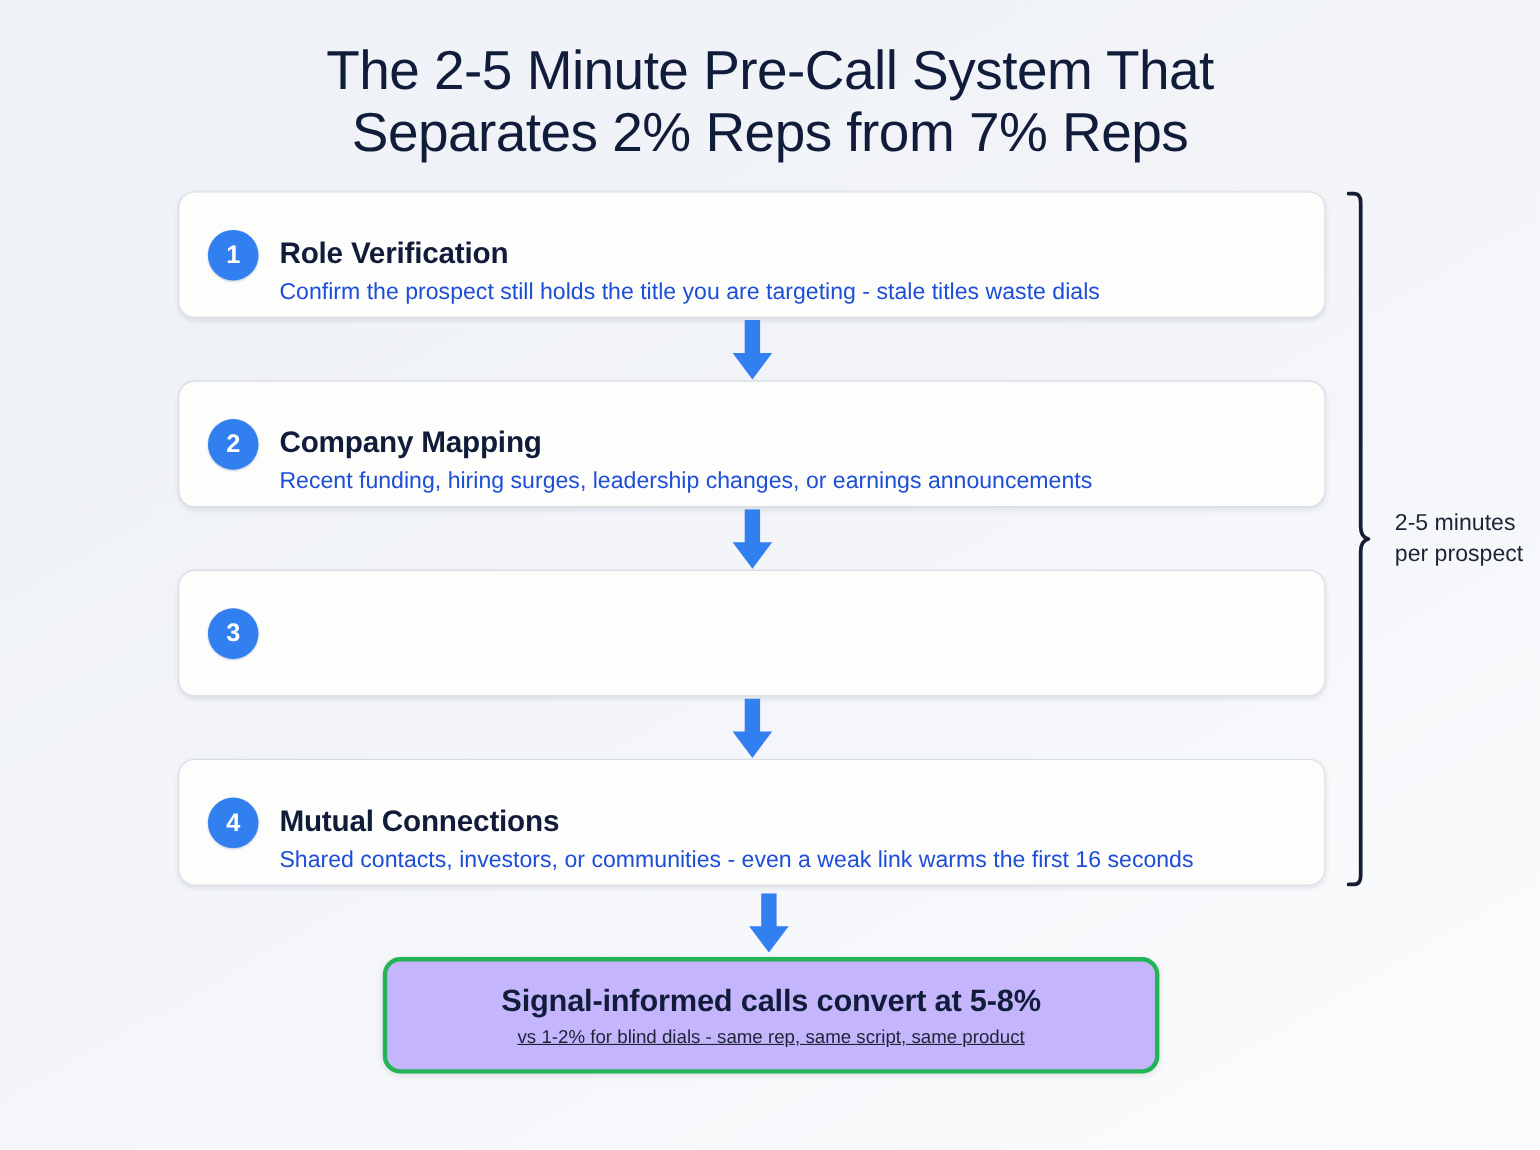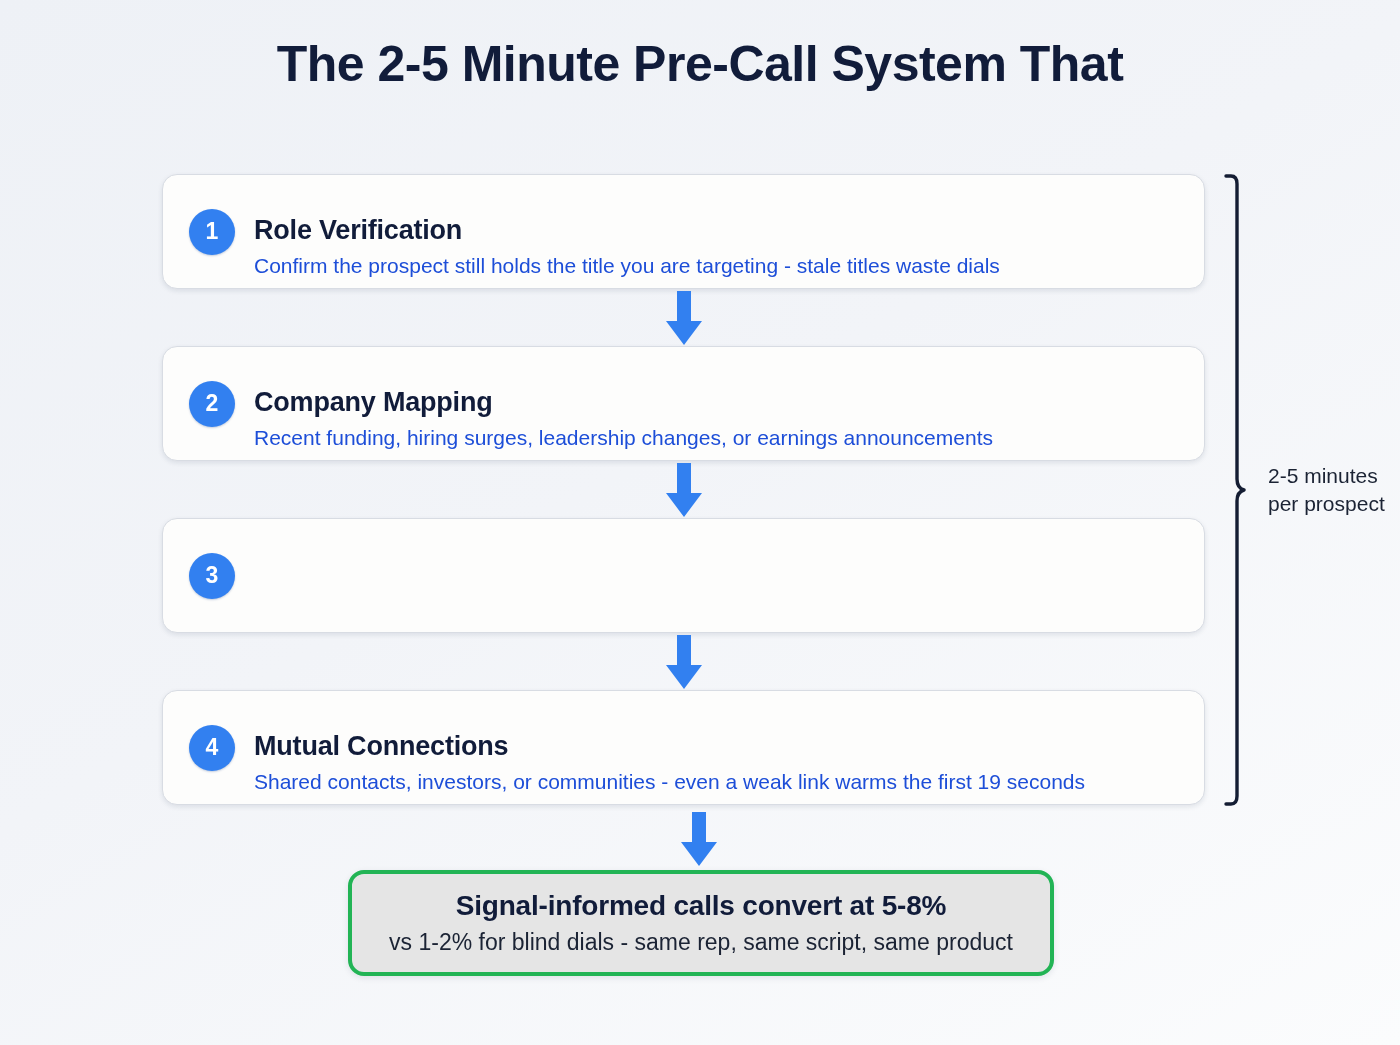--- a/index.html
+++ b/index.html
@@ -17,21 +17,21 @@
 
   
   .title {
     position: absolute;
     left: 0;
     top: 36px;
     width: 1400px;
     text-align: center;
     color: #111c3a;
     font-size: 50px;
-    font-weight: bold;
+    font-weight: normal;
     line-height: 1.12;
     letter-spacing: -0.5px;
   }
   .title-line { display: block; }
 
   
   .steps {
     position: absolute;
     left: 162px;
     top: 174px;
@@ -108,52 +108,54 @@
   .bracket-label span { display: block; }
 
   
   .result-box {
     position: absolute;
     left: 348px;
     top: 870px;
     width: 706px;
     height: 106px;
     box-sizing: border-box;
-    background: #e5e5e5;
+    background: #c4b5fd;
     border: 4px solid #22b455;
     border-radius: 16px;
     box-shadow: 0 2px 6px rgba(24, 37, 70, 0.10);
     display: flex;
     flex-direction: column;
     align-items: center;
     justify-content: center;
   }
   .result-title {
     color: #111c3a;
     font-size: 28px;
     font-weight: bold;
     letter-spacing: -0.2px;
   }
   .result-sub {
     color: #1b2334;
-    font-size: 23px;
+    font-size: 17px;
     margin-top: 7px;
+    text-decoration: underline;
   }
   .final-arrow {
     position: absolute;
     left: 699px;
     top: 812px;
     transform: translateX(-50%);
   }
 </style>
 </head>
 <body>
 
 <div class="title">
   <span class="title-line">The 2-5 Minute Pre-Call System That</span>
+  <span class="title-line">Separates 2% Reps from 7% Reps</span>
 </div>
 
 <div class="steps">
 
   <div class="step-card">
     <div class="step-num">1</div>
     <div class="step-text">
       <div class="step-title">Role Verification</div>
       <div class="step-desc">Confirm the prospect still holds the title you are targeting - stale titles waste dials</div>
     </div>
@@ -186,21 +188,21 @@
   <div class="step-gap">
     <svg class="arrow" width="40" height="56" viewBox="0 0 40 56">
       <polygon points="13,0 27,0 27,30 38,30 20,54 2,30 13,30" fill="#3280f0"></polygon>
     </svg>
   </div>
 
   <div class="step-card">
     <div class="step-num">4</div>
     <div class="step-text">
       <div class="step-title">Mutual Connections</div>
-      <div class="step-desc">Shared contacts, investors, or communities - even a weak link warms the first 19 seconds</div>
+      <div class="step-desc">Shared contacts, investors, or communities - even a weak link warms the first 16 seconds</div>
     </div>
   </div>
 
 </div>
 
 <svg class="final-arrow" width="40" height="56" viewBox="0 0 40 56">
   <polygon points="13,0 27,0 27,30 38,30 20,54 2,30 13,30" fill="#3280f0"></polygon>
 </svg>
 
 <svg class="bracket" width="40" height="645" viewBox="0 0 40 645">

